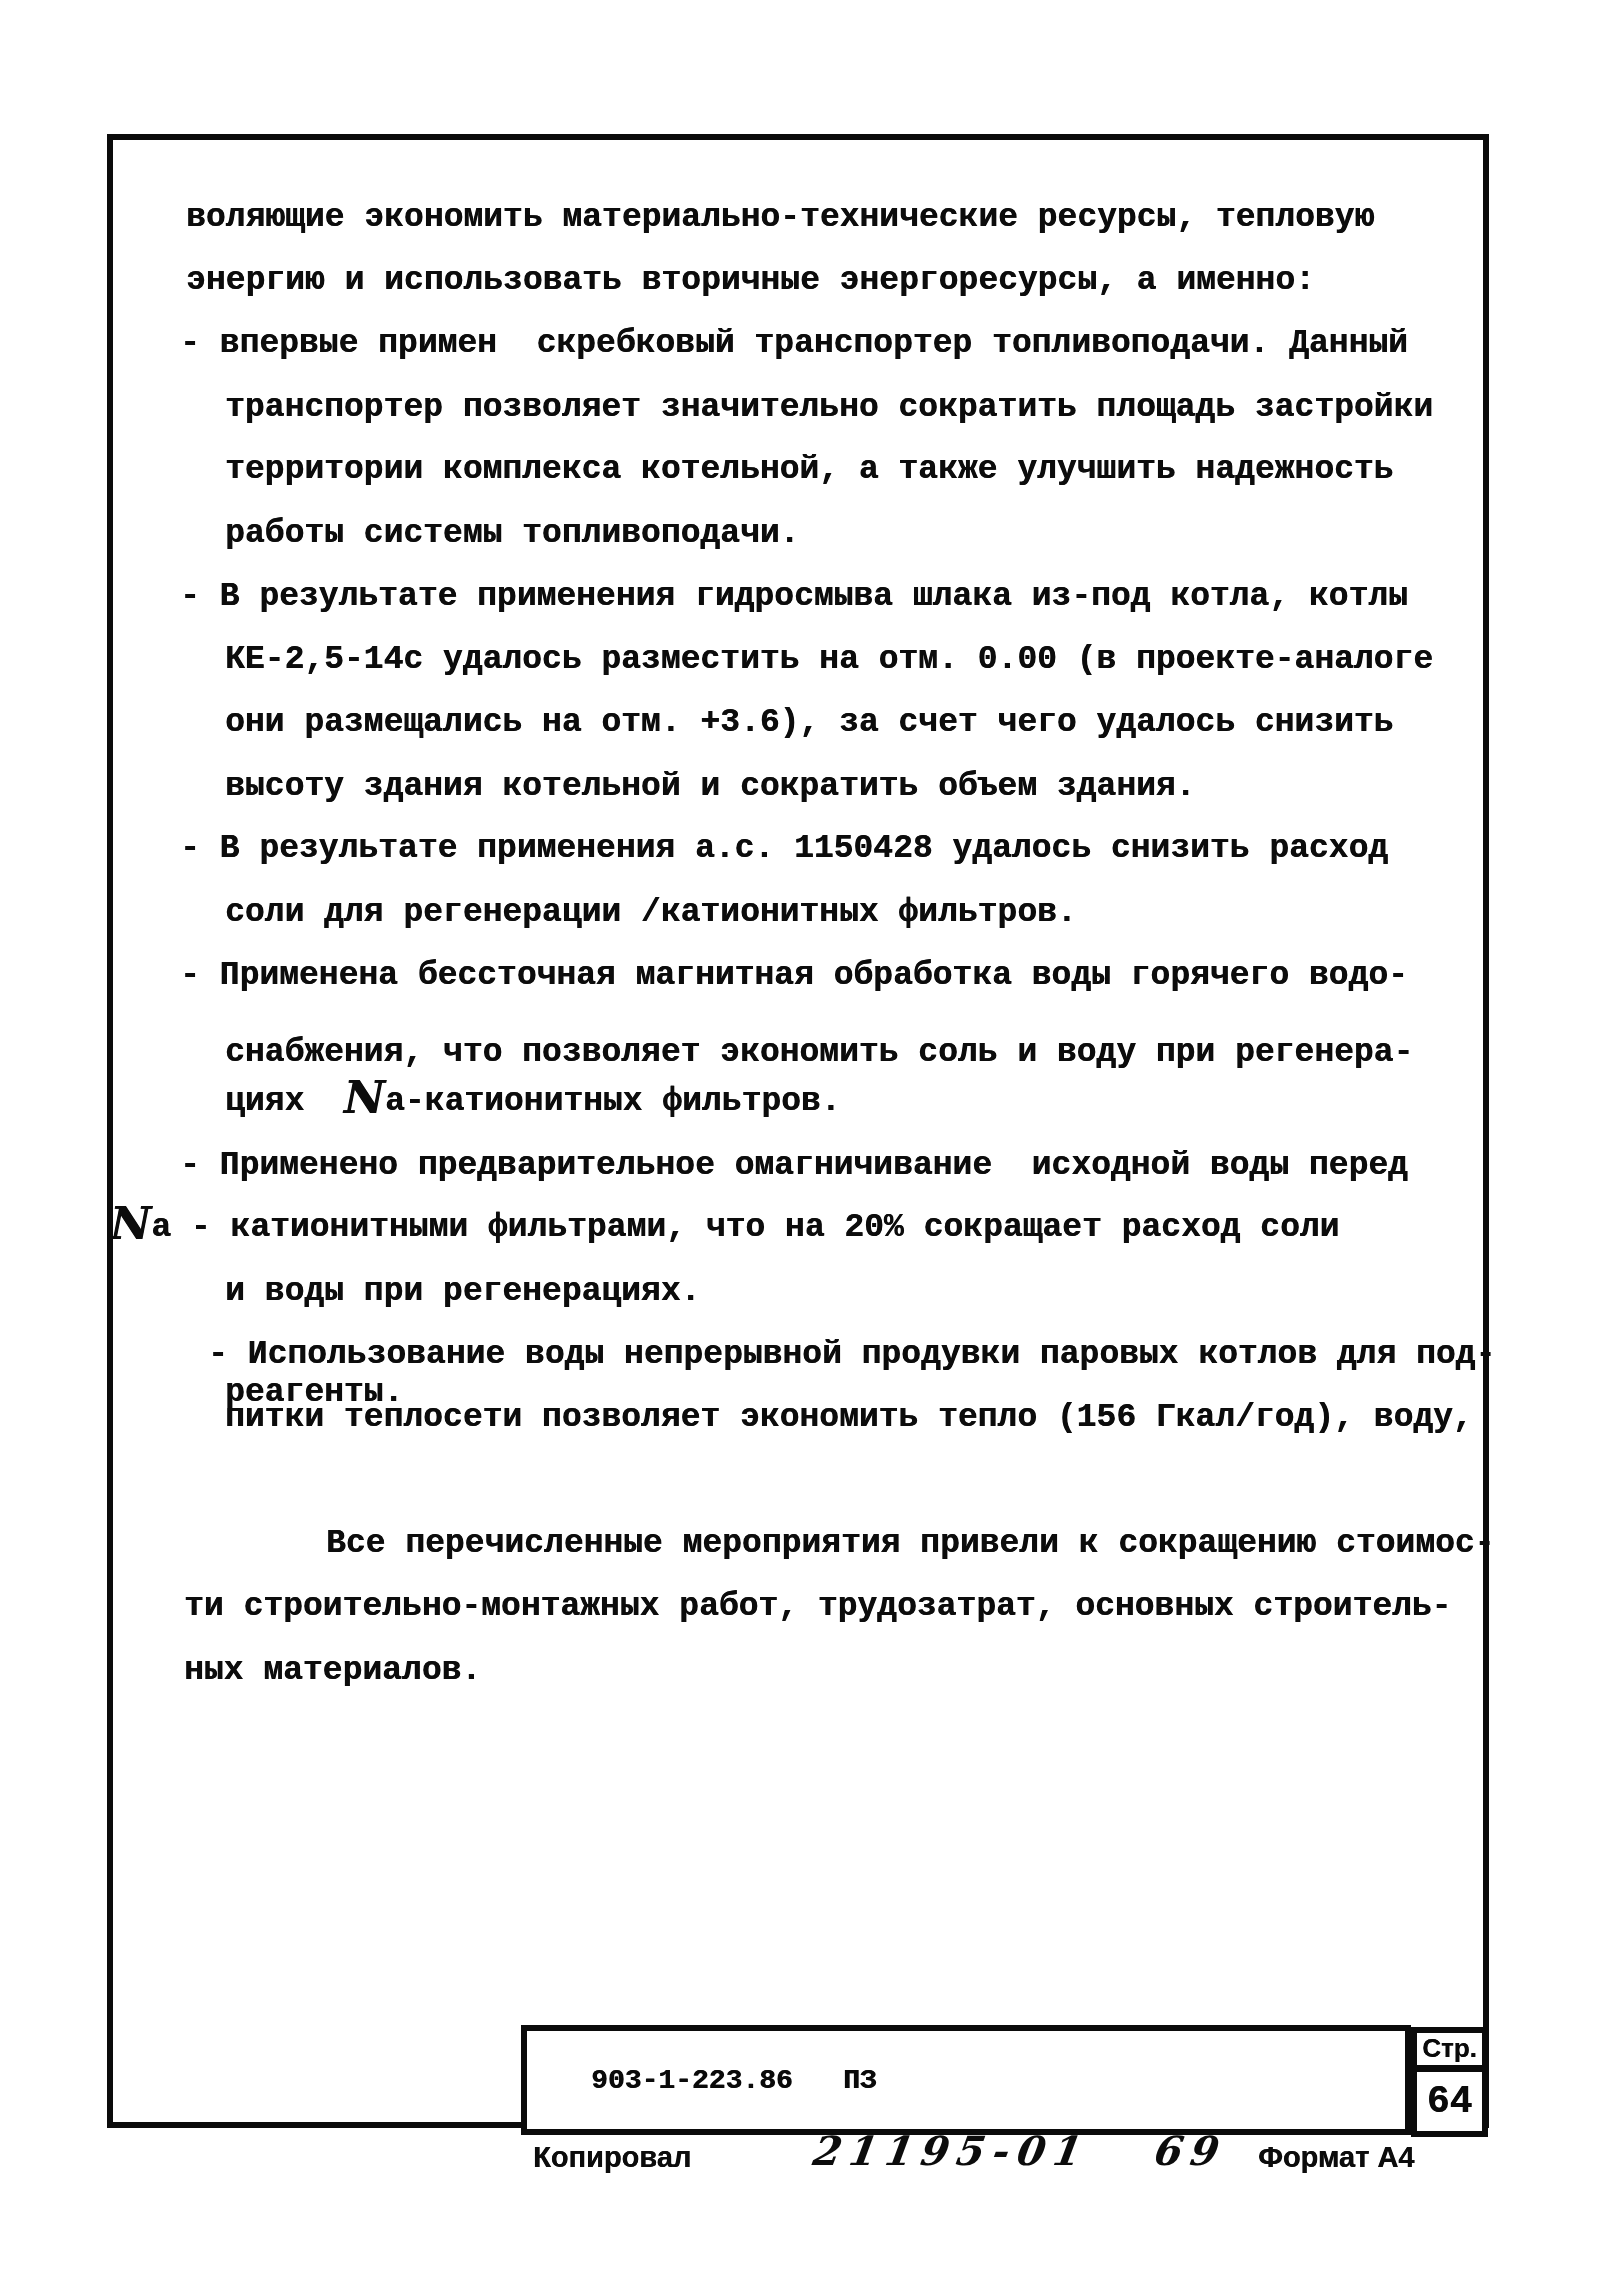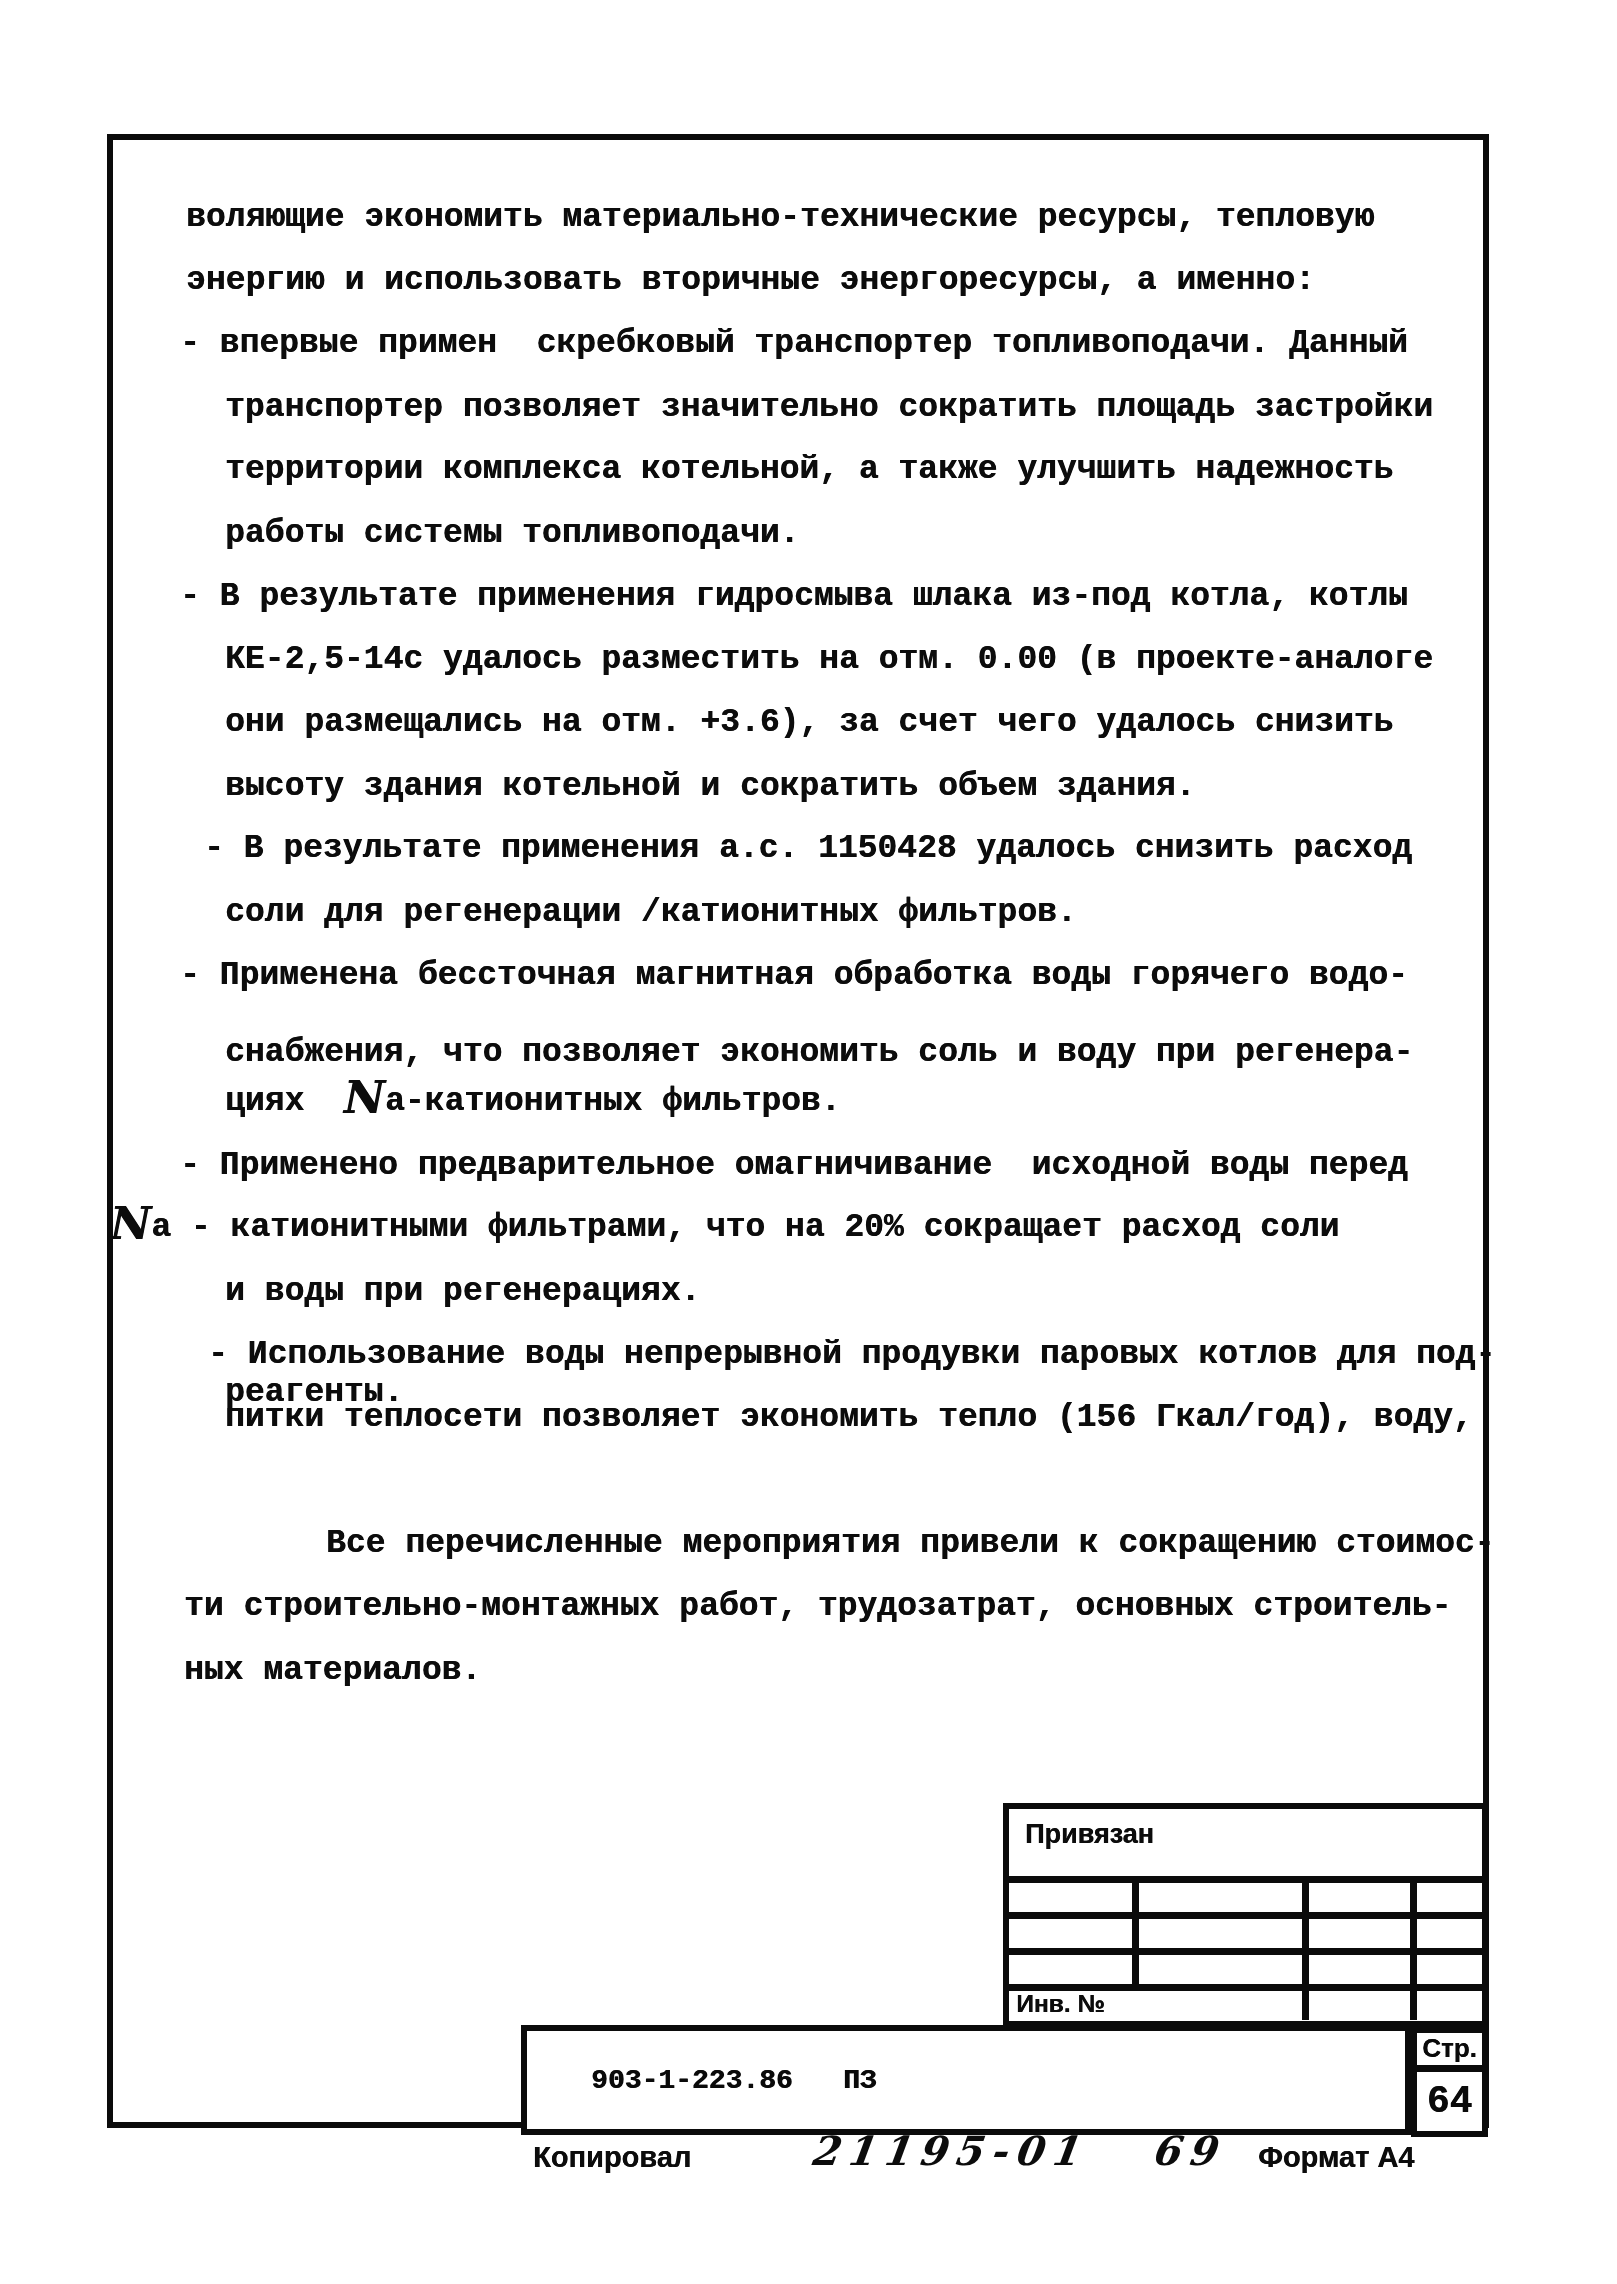--- a/index.html
+++ b/index.html
@@ -78,50 +78,36 @@
     <div class="tline" style="left:186px;  top:201px;">воляющие экономить материально-технические ресурсы, тепловую</div>
     <div class="tline" style="left:186px;  top:264px;">энергию и использовать вторичные энергоресурсы, а именно:</div>
     <div class="tline" style="left:180px;  top:327px;">- впервые примен  скребковый транспортер топливоподачи. Данный</div>
     <div class="tline" style="left:225px;  top:391px;">транспортер позволяет значительно сократить площадь застройки</div>
     <div class="tline" style="left:225px;  top:453px;">территории комплекса котельной, а также улучшить надежность</div>
     <div class="tline" style="left:225px;  top:517px;">работы системы топливоподачи.</div>
     <div class="tline" style="left:180px;  top:580px;font-family:Liberation Mono, monospace;">- В результате применения гидросмыва шлака из-под котла, котлы</div>
     <div class="tline" style="left:225px;  top:643px;">КЕ-2,5-14с удалось разместить на отм. 0.00 (в проекте-аналоге</div>
     <div class="tline" style="left:225px;  top:706px;">они размещались на отм. +3.6), за счет чего удалось снизить</div>
     <div class="tline" style="left:225px;  top:770px;">высоту здания котельной и сократить объем здания.</div>
-    <div class="tline" style="left:180px;  top:832px;margin-left:24px;">- В результате применения а.с. 1150428 удалось снизить расход</div>
+    <div class="tline" style="left:180px;  top:832px;">- В результате применения а.с. 1150428 удалось снизить расход</div>
     <div class="tline" style="left:225px;  top:896px;">соли для регенерации /катионитных фильтров.</div>
     <div class="tline" style="left:180px;  top:959px;">- Применена бессточная магнитная обработка воды горячего водо-</div>
     <div class="tline" style="left:225px;  top:1022px;margin-top:14px;">снабжения, что позволяет экономить соль и воду при регенера-</div>
     <div class="tline" style="left:225px;  top:1085px;"><span>циях  </span><span class="script-n">N</span><span>а-катионитных фильтров.</span></div>
     <div class="tline" style="left:180px;  top:1149px;">- Применено предварительное омагничивание  исходной воды перед</div>
     <div class="tline" style="left:110px;  top:1211px;"><span class="script-n">N</span><span>а - катионитными фильтрами, что на 20% сокращает расход соли</span></div>
     <div class="tline" style="left:225px;  top:1275px;">и воды при регенерациях.</div>
     <div class="tline" style="left:180px;  top:1338px;margin-left:28px;">- Использование воды непрерывной продувки паровых котлов для под-</div>
     <div class="tline" style="left:225px;  top:1401px;">питки теплосети позволяет экономить тепло (156 Гкал/год), воду,</div>
     <div class="tline" style="left:225px;  top:1376px;">реагенты.</div>
     <div class="tline" style="left:326px;  top:1527px;">Все перечисленные мероприятия привели к сокращению стоимос-</div>
     <div class="tline" style="left:184px;  top:1590px;">ти строительно-монтажных работ, трудозатрат, основных строитель-</div>
     <div class="tline" style="left:184px;  top:1654px;">ных материалов.</div>
   </div>
 
-  <div class="stamp-table">
-
-    <div class="hline" style="top:67px;"></div>
-    <div class="hline" style="top:103px;"></div>
-    <div class="hline" style="top:139px;"></div>
-    <div class="hline" style="top:175px;"></div>
-
-    <div class="vline" style="left:123px; top:67px; height:115px;"></div>
-    <div class="vline" style="left:293px; top:67px; height:144px;"></div>
-    <div class="vline" style="left:401px; top:67px; height:144px;"></div>
-
-    <div class="stamp-text" style="left:16px; top:11.6px; font-size:27px;">Привязан</div>
-    <div class="stamp-text" style="left:7.2px; top:183px; font-size:24.5px;">Инв. №</div>
-  </div>
 
   <div class="docnum-box">
     <div class="docnum-text">903-1-223.86   ПЗ</div>
   </div>
 
   <div class="page-col">
     <div class="cell-str">Стр.</div>
     <div class="hline divider"></div>
     <div class="cell-num">64</div>
   </div>

